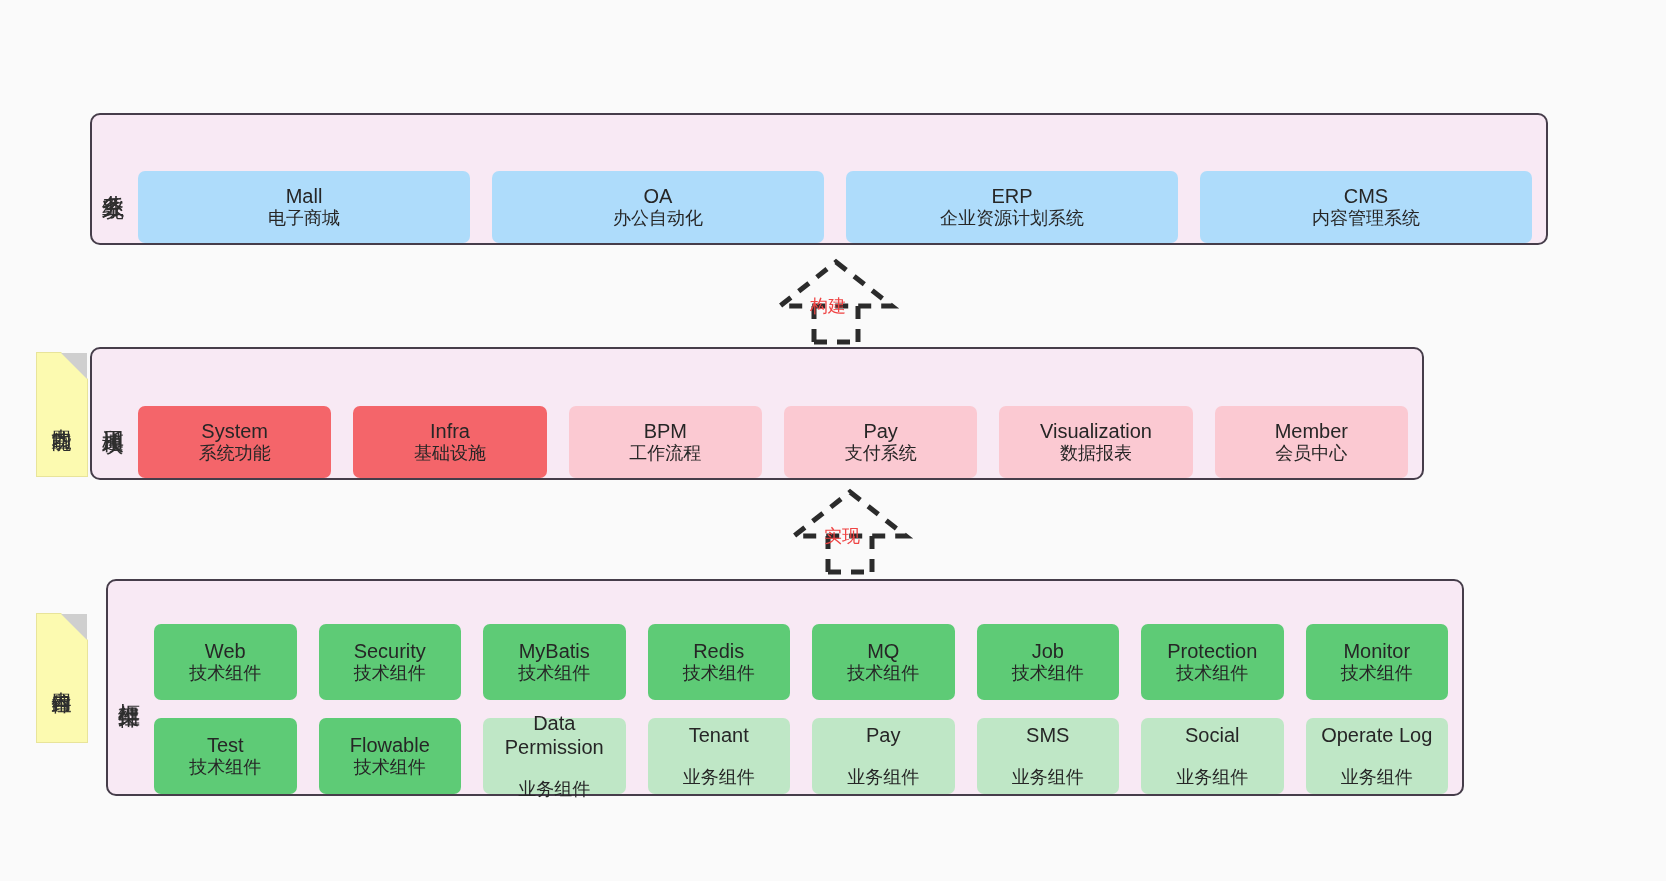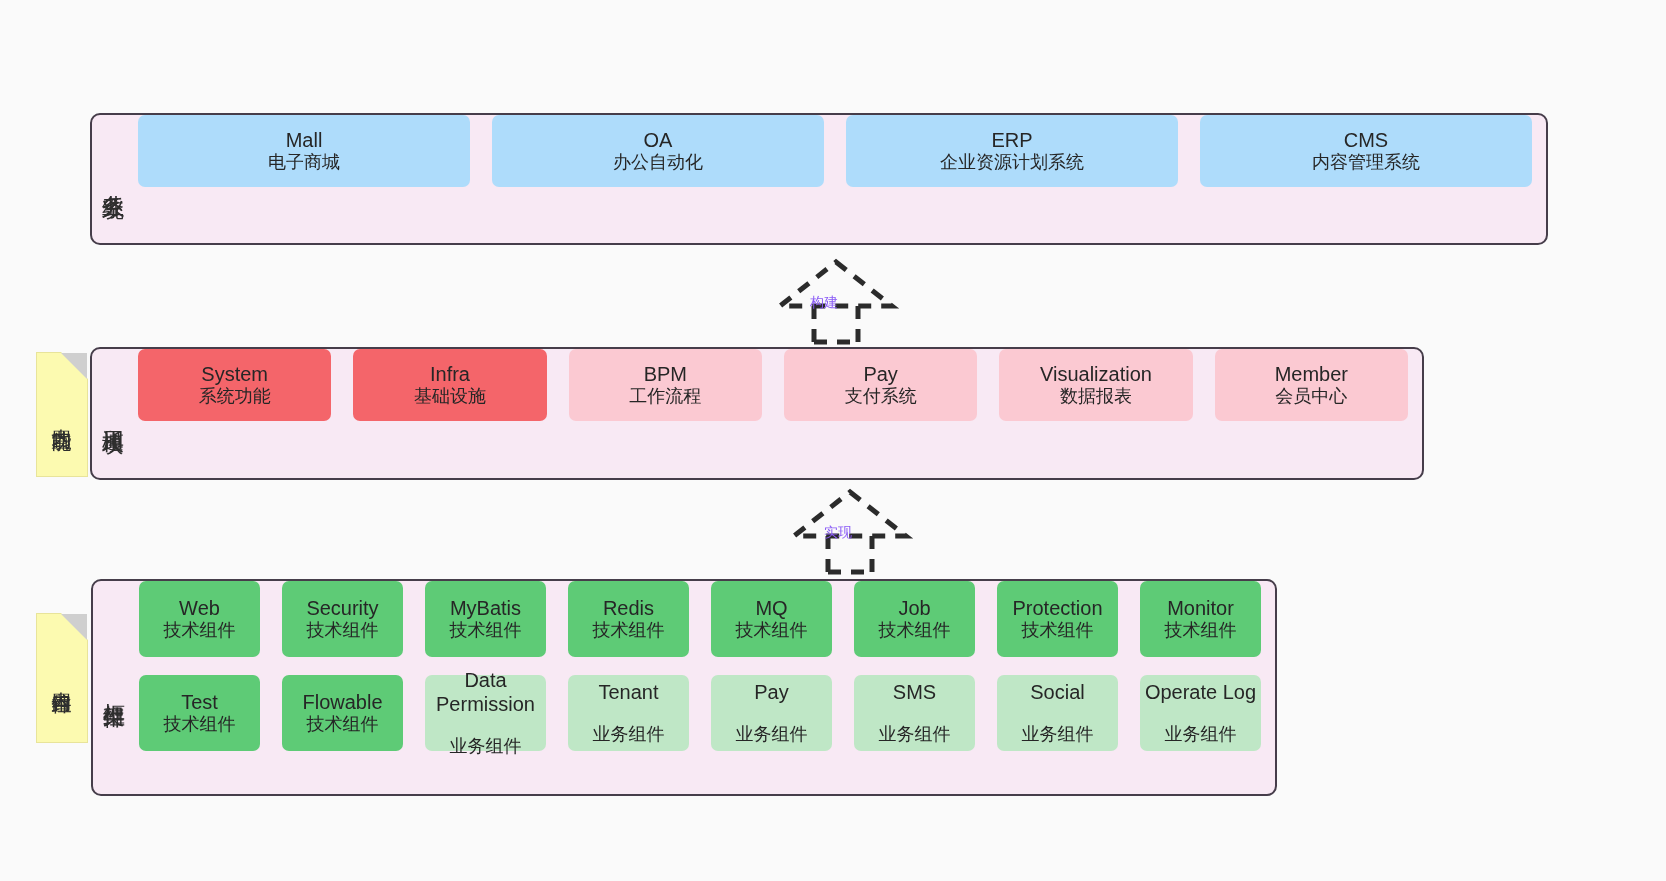--- a/index.html
+++ b/index.html
@@ -46,23 +46,23 @@
     writing-mode: vertical-rl;
     text-orientation: upright;
     white-space: nowrap;
     user-select: none;
   }
 
   .cards {
     flex: 1 1 auto;
     display: flex;
     flex-direction: column;
-    justify-content: flex-start;
+    justify-content: flex-end;
     gap: 18px;
-    padding: 0 14px 0 4px;
+    padding: 8px 14px 0 4px;
   }
 
   .card-row {
     display: flex;
     gap: 22px;
   }
 
   .card {
     flex: 1 1 0;
     box-sizing: border-box;
@@ -86,21 +86,21 @@
   
   .c-blue        { background: #aedcfb; }
   .c-red         { background: #f4656a; }
   .c-pink        { background: #fbc9d2; }
   .c-green       { background: #5ecb76; }
   .c-green-light { background: #bfe7c6; gap: 20px; }
 
   
   #layer-business { left: 90px;  top: 113px; width: 1458px; height: 132px; }
   #layer-common   { left: 90px;  top: 347px; width: 1334px; height: 133px; }
-  #layer-frame    { left: 91px;  top: 579px; width: 1186px; height: 217px; }
+  #layer-frame    { left: 106px;  top: 579px; width: 1358px; height: 217px; }
 
   #layer-business .card,
   #layer-common  .card { height: 72px; }
   #layer-frame   .card { height: 76px; }
 
   
   .sticky {
     position: absolute;
     box-sizing: border-box;
     background: #fcfab0;
@@ -136,22 +136,22 @@
     clip-path: polygon(100% 0, 100% 100%, 0 0);
   }
   #sticky-common { left: 36px; top: 352px; width: 52px; height: 125px; }
   #sticky-frame  { left: 36px; top: 613px; width: 52px; height: 130px; }
 
   
   .connector { position: absolute; }
   .connector svg { display: block; overflow: visible; }
   .connector .conn-label {
     position: absolute;
-    font-size: 14px;
-    color: #8b5cf6;
+    font-size: 18px;
+    color: #ef4444;
     background: transparent;
     white-space: nowrap;
     user-select: none;
   }
   #conn-build { left: 756px; top: 258px; width: 160px; height: 86px; }
   #conn-build  .conn-label { left: 54px; top: 36px; }
   #conn-impl  { left: 770px; top: 488px; width: 160px; height: 86px; }
   #conn-impl   .conn-label { left: 54px; top: 36px; }
 </style>
 </head>

